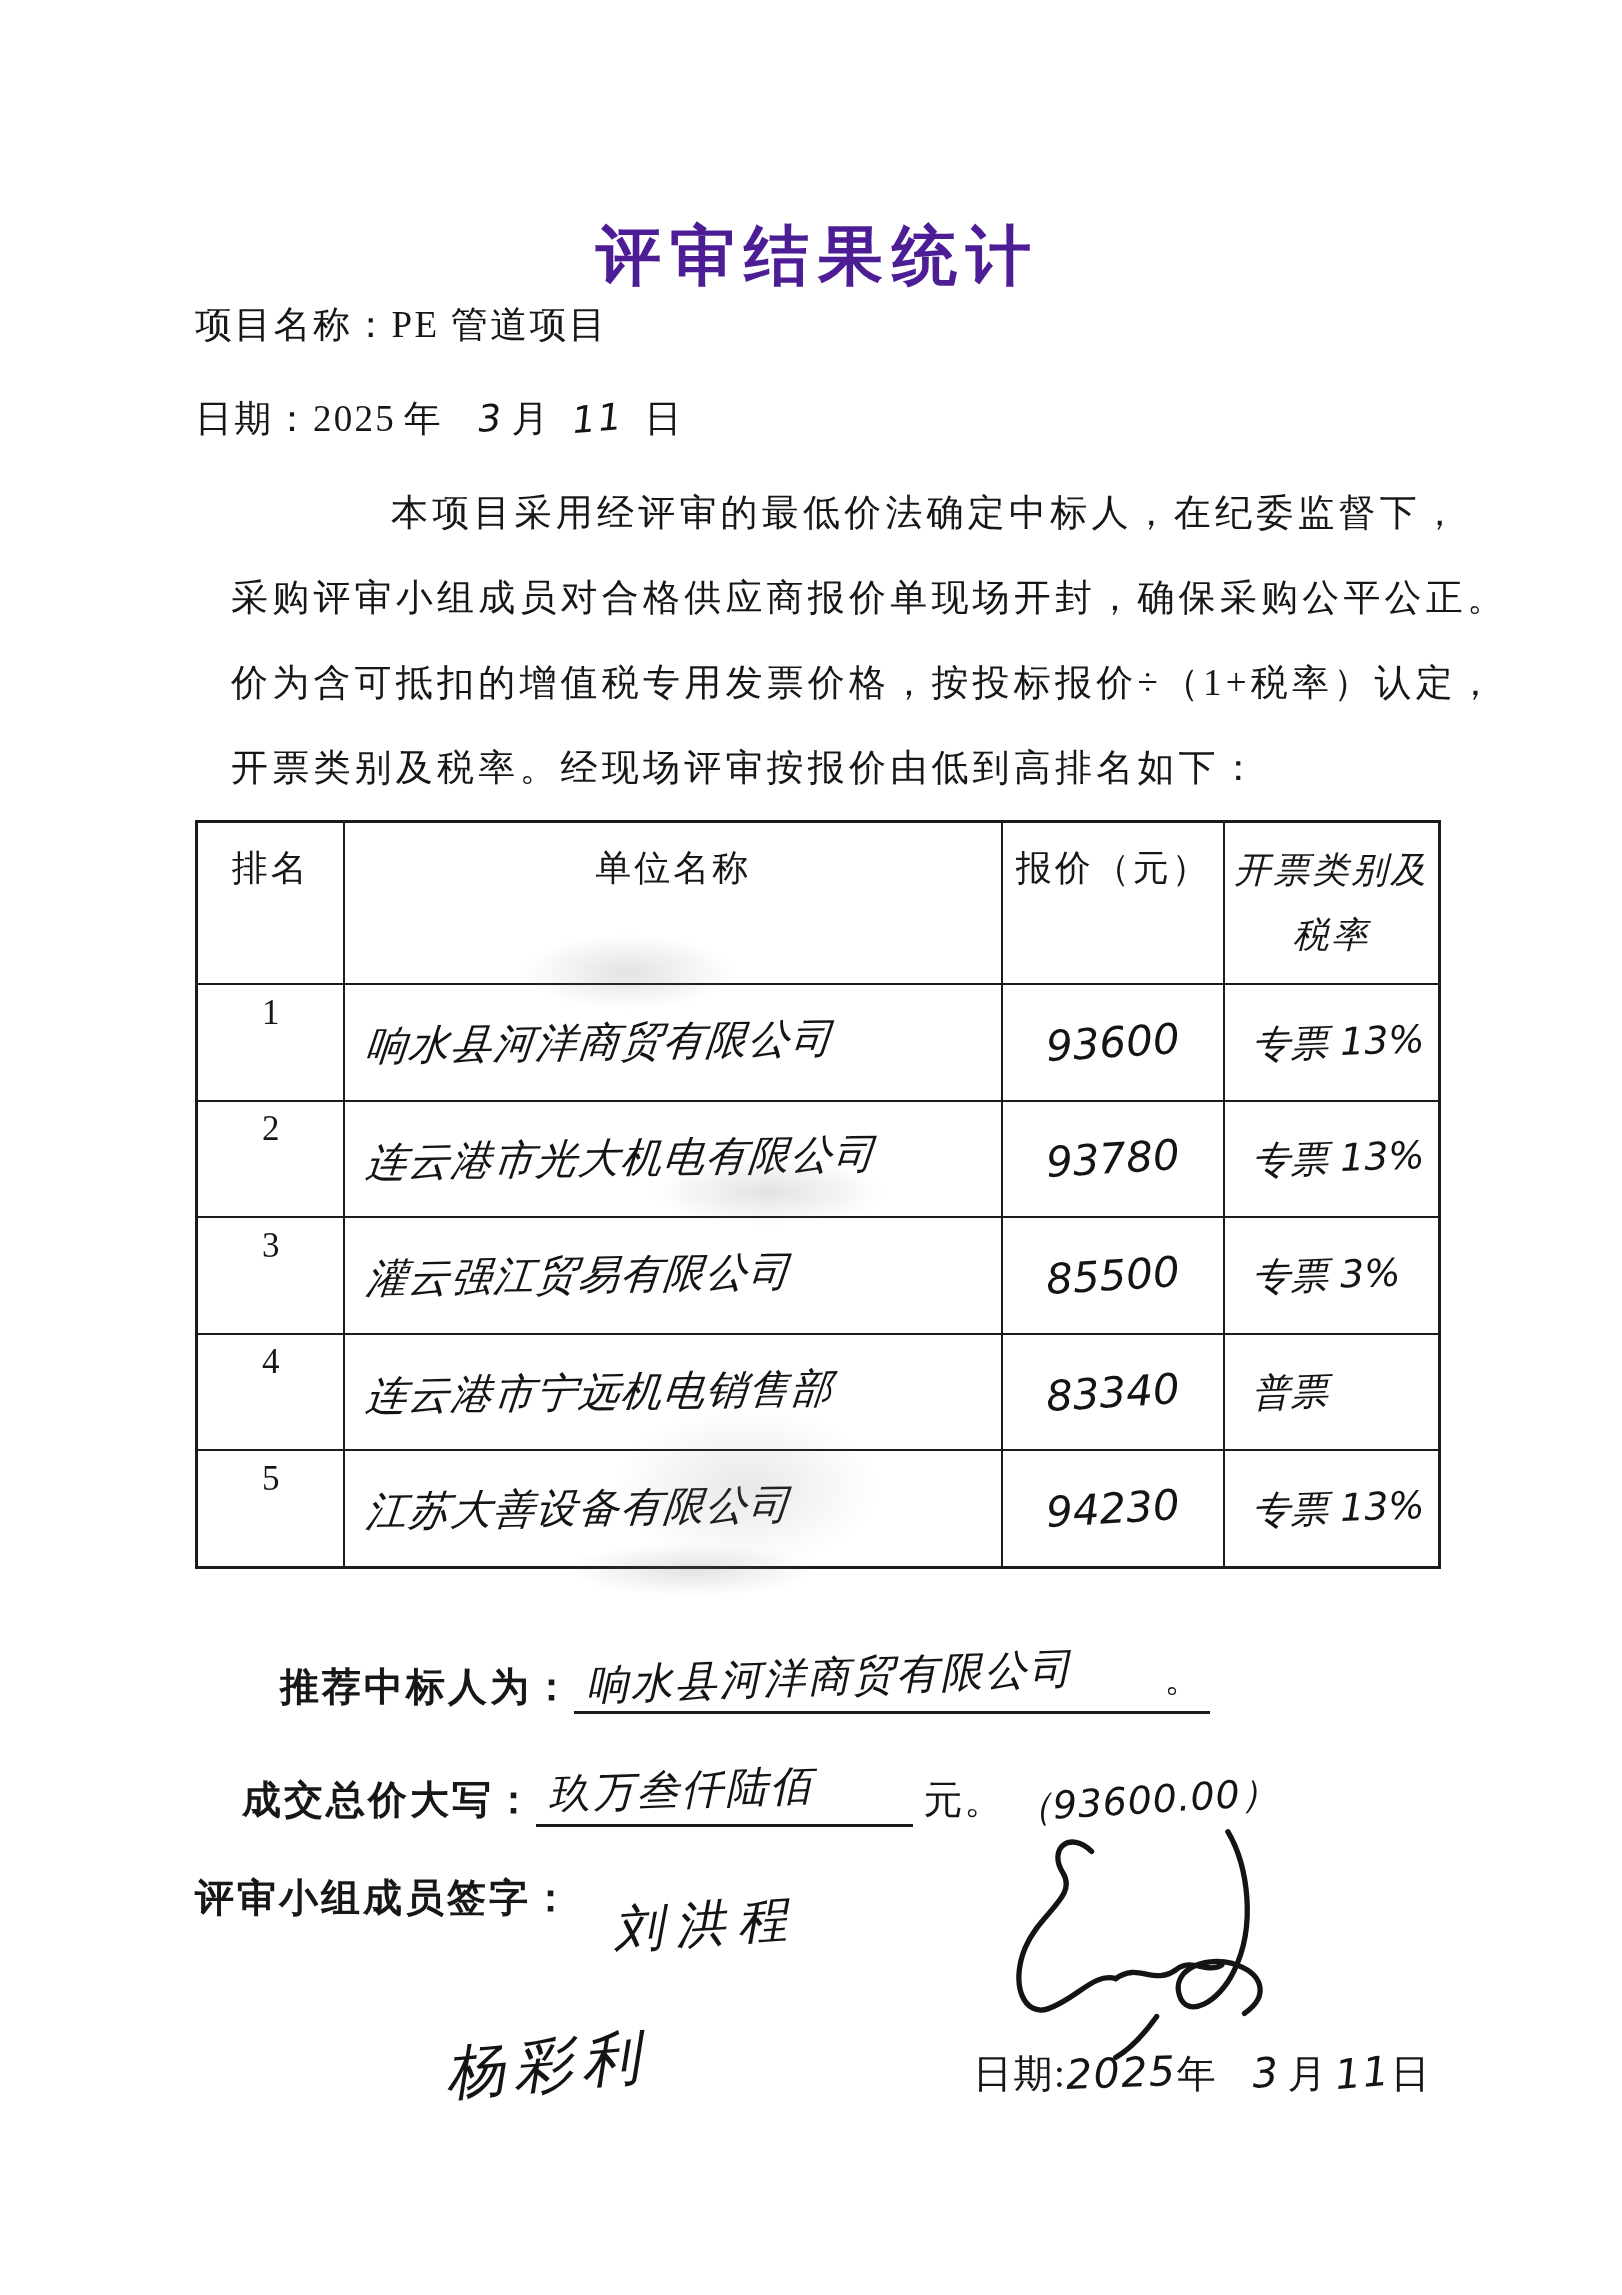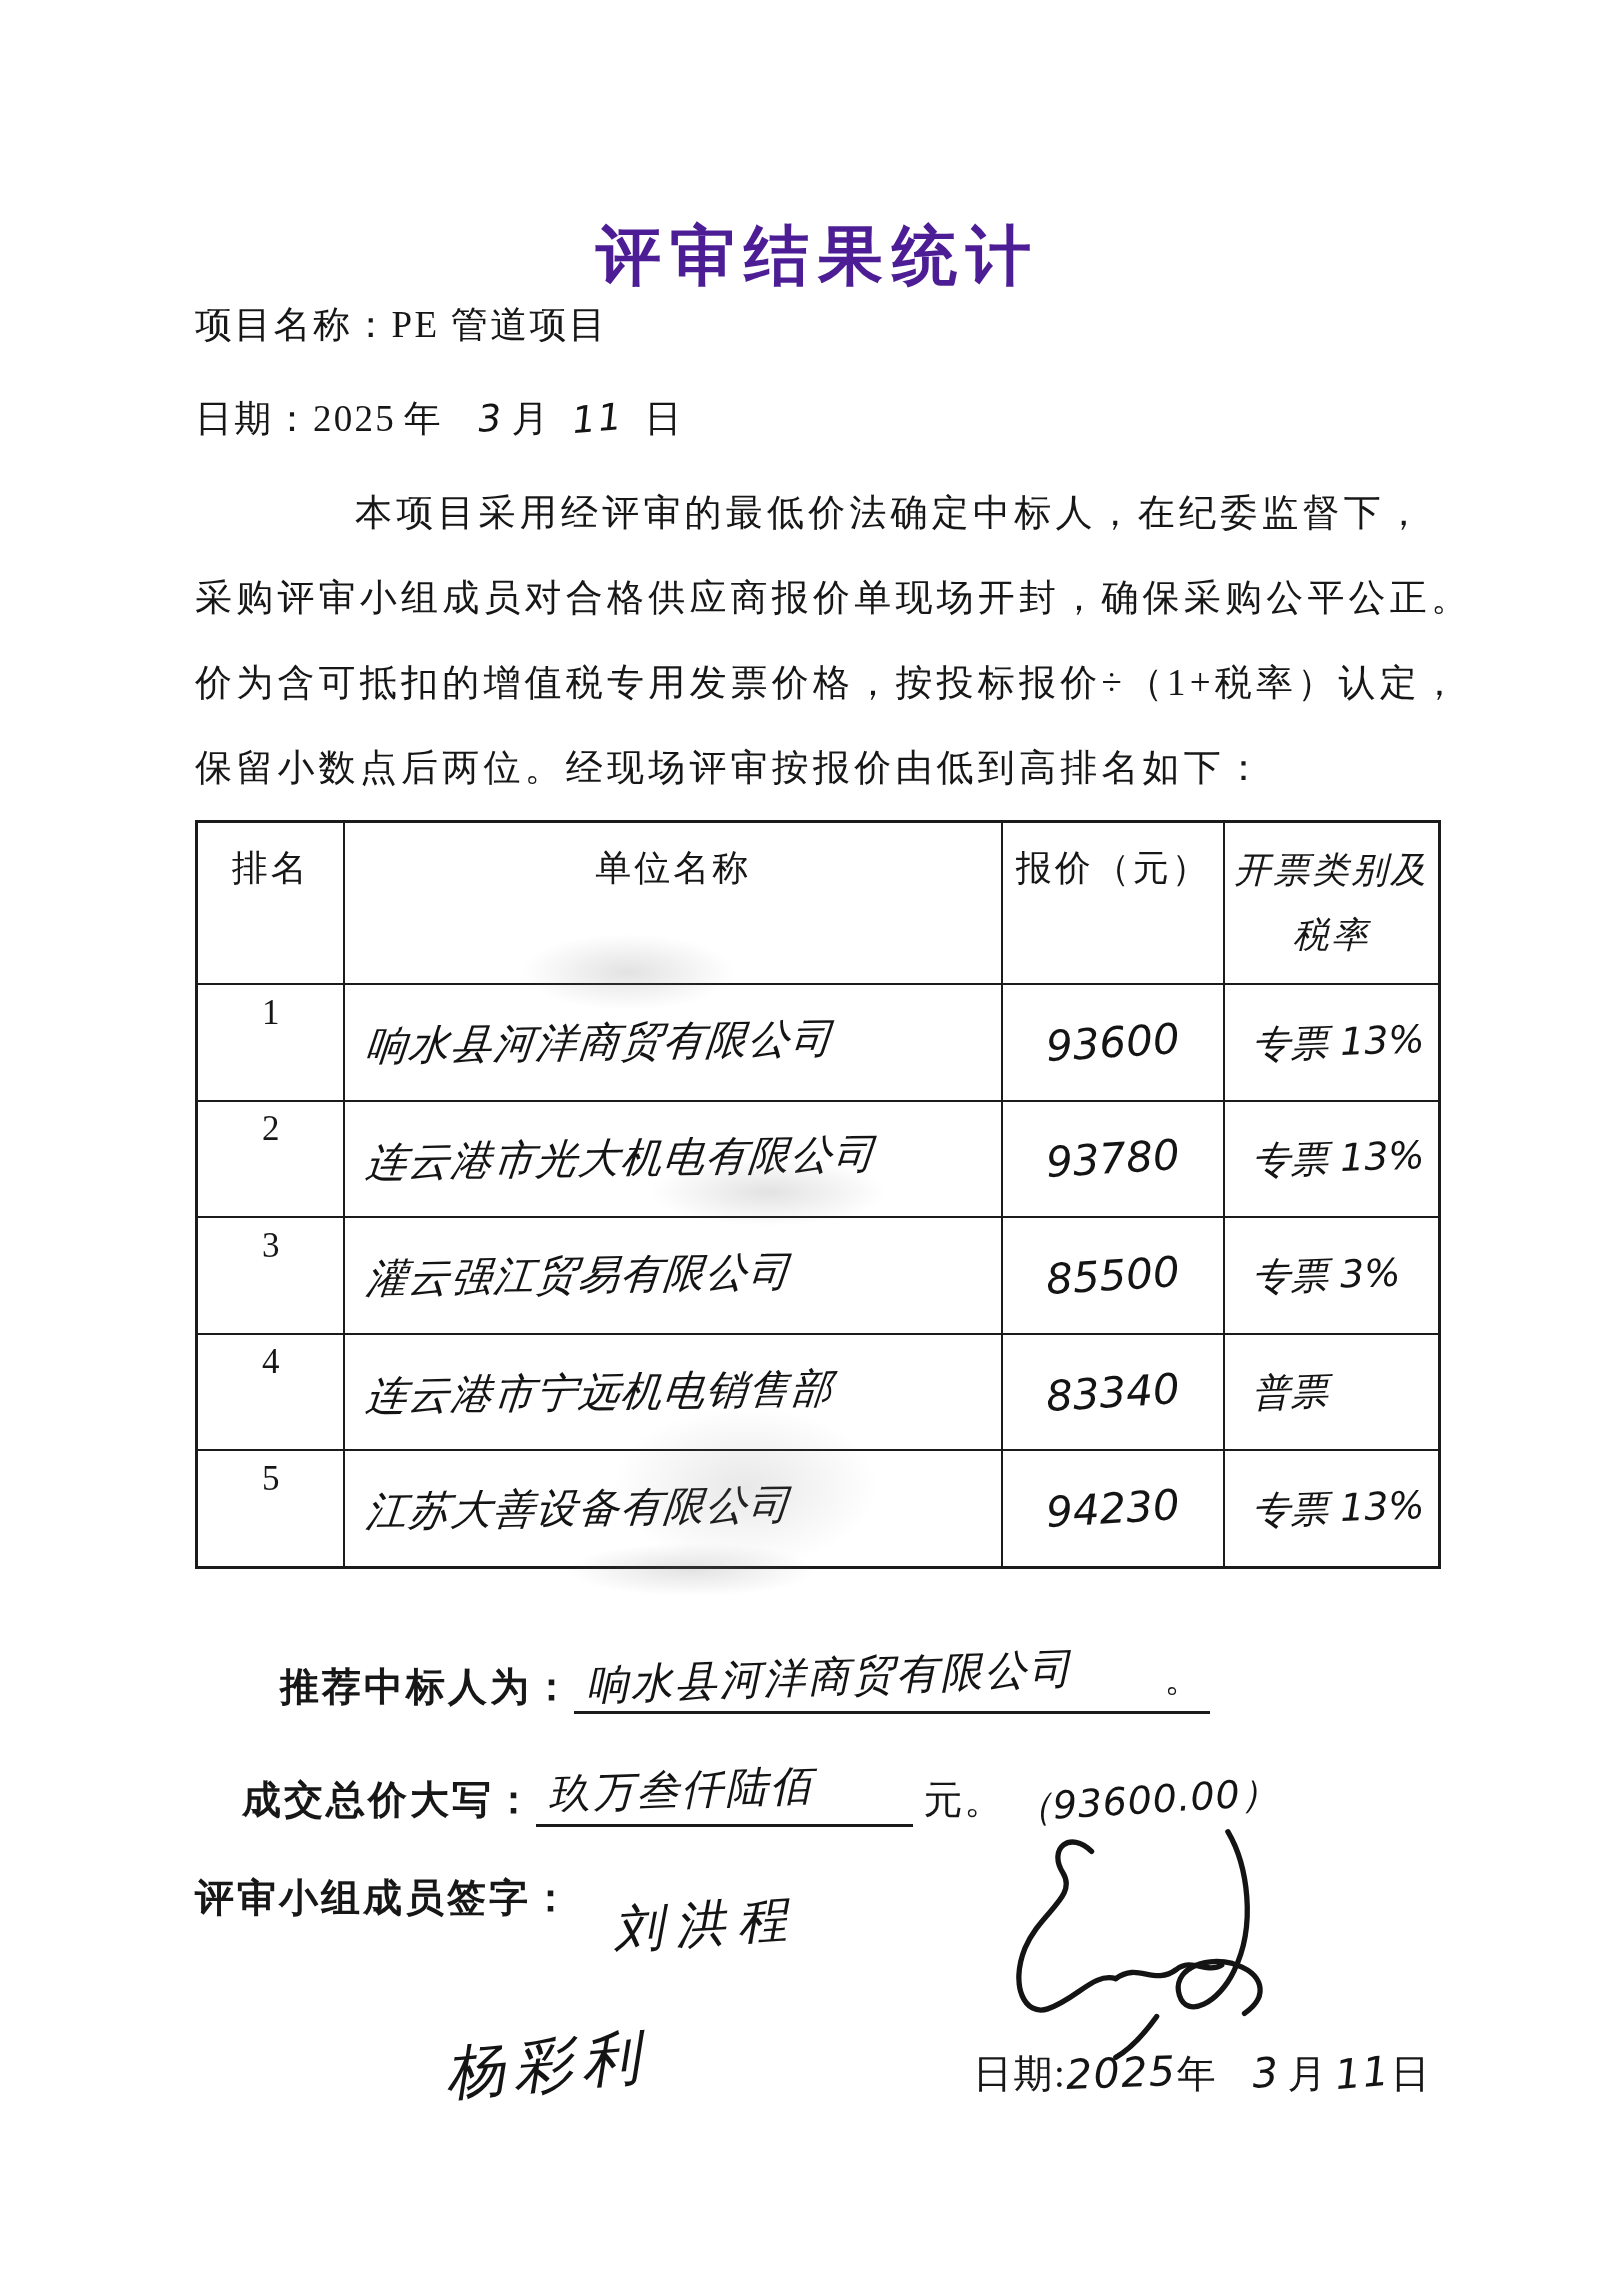--- a/index.html
+++ b/index.html
@@ -6,21 +6,21 @@
   body{
     width:1623px;height:2295px;background:#ffffff;overflow:hidden;position:relative;
     color:#171717;font-family:"Liberation Serif", serif;
   }
   .page{padding:0 182px 0 195px;}
   .title{margin-top:212px;text-align:center;font-size:65px;font-weight:700;letter-spacing:9px;color:#4c1d95;}
   .line{font-size:37px;letter-spacing:2.3px;}
   .meta-project{}
   .meta-date{margin-top:44px;}
   .para{margin-top:26px;}
-  .pline{font-size:37px;line-height:85px;letter-spacing:4.2px;white-space:nowrap;}
+  .pline{font-size:37px;line-height:85px;letter-spacing:4.2px;white-space:nowrap;margin-left:36px;}
   .pline.indent{text-indent:160px;}
 
   
   .hand{font-family:"DejaVu Sans", sans-serif;font-style:italic;display:inline-block;color:#141414;}
   .r-a{transform:rotate(-2deg);}
   .r-b{transform:rotate(-3.5deg);}
   .r-c{transform:rotate(-1deg) skewX(-6deg);}
   .r-d{transform:rotate(-5deg);}
 
   table.results{width:100%;border-collapse:collapse;margin-top:10px;border:3px solid #1b1b1b;}
@@ -71,21 +71,21 @@
   </div>
 
   <div class="line meta-date">
     <span>日期：</span><span>2025</span><span class="sp-s">年</span><span class="hand r-b sp-l">3</span><span class="sp-s">月</span><span class="hand r-d sp-m">11</span><span class="sp-m">日</span>
   </div>
 
   <div class="para">
     <div class="pline indent">本项目采用经评审的最低价法确定中标人，在纪委监督下，</div>
     <div class="pline">采购评审小组成员对合格供应商报价单现场开封，确保采购公平公正。</div>
     <div class="pline">价为含可抵扣的增值税专用发票价格，按投标报价÷（1+税率）认定，</div>
-    <div class="pline">保留小数点后两位。经现场评审按报价由低到高排名如下：</div>
+    <div class="pline">开票类别及税率。经现场评审按报价由低到高排名如下：</div>
   </div>
 
   <table class="results">
     <colgroup>
       <col style="width:11.9%">
         <col style="width:52.9%">
         <col style="width:17.9%">
         <col style="width:17.3%">
     </colgroup>
     <tbody>

